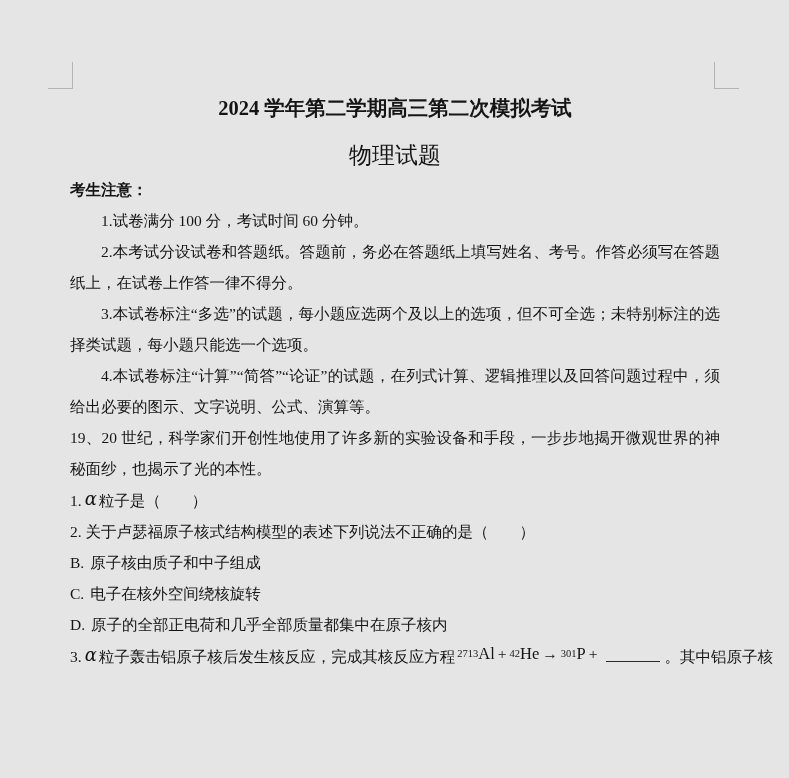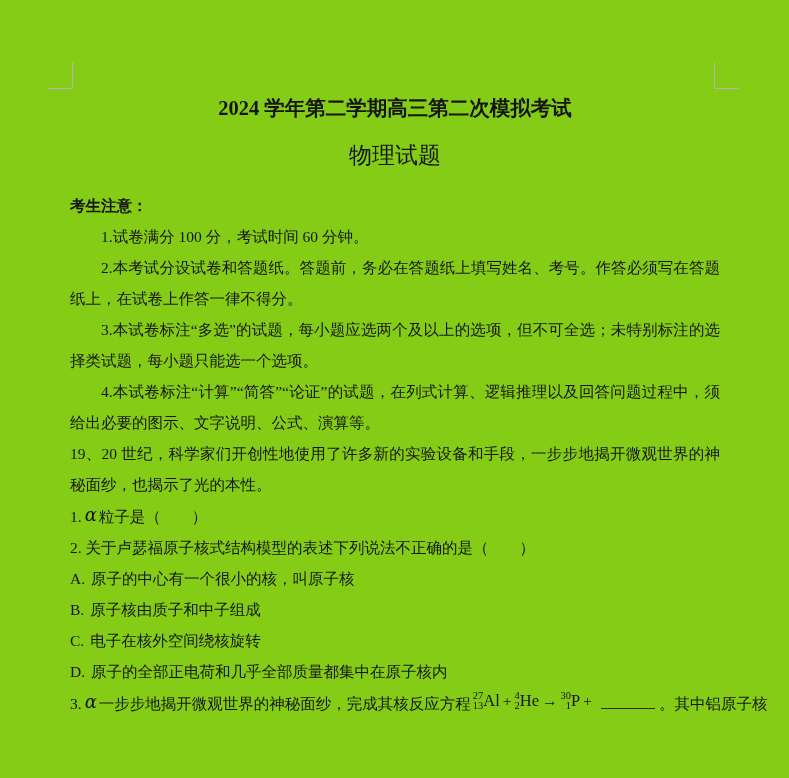--- a/index.html
+++ b/index.html
@@ -1,20 +1,20 @@
 <!DOCTYPE html>
 <html><head>
 <meta charset="utf-8">
 <style>
   html, body { margin: 0; padding: 0; background: #ffffff; }
   .page {
     position: relative;
     width: 789px;
     height: 778px;
-    background: #84cc16;
+    background: #e5e5e5;
     overflow: hidden;
     font-family: "Liberation Serif", "DejaVu Serif", serif;
     color: #151515;
   }
   
   .mark-tl {
     position: absolute; left: 48px; top: 62px; width: 24px; height: 26px;
     border-right: 1px solid #b4b4b4; border-bottom: 1px solid #b4b4b4;
   }
   .mark-tr {
@@ -27,42 +27,42 @@
   }
   .title {
     margin: 8px 0 0 0; text-align: center;
     font-size: 20.5px; font-weight: bold; line-height: 28px;
   }
   .subject {
     margin: 20px 0 0 0; text-align: center;
     font-size: 23px; font-weight: normal; line-height: 28px;
   }
   p { margin: 0; }
-  .notice-heading { font-weight: bold; margin-top: 20px; }
+  .notice-heading { font-weight: bold; margin-top: 4px; }
   .indent { text-indent: 2em; }
   .alpha {
     font-style: italic; font-size: 18px;
     font-family: "DejaVu Serif", serif;
     position: relative; top: -1px; margin: 0 2px 0 3px;
   }
   .opt-row { display: flex; }
   .opt-cell { flex: 0 0 auto; }
   .opt-cell.c1 { width: 160px; }
   .opt-cell.c2 { width: 162px; }
   .opt-cell.c3 { width: 155px; }
   .opt-label { margin-right: 6px; }
   .q3-line { white-space: nowrap; }
   .equation {
     display: inline-flex; align-items: center;
     position: relative; top: -4px; margin: 0 2px;
     line-height: 18px; vertical-align: middle;
   }
   .nuclide { display: inline-flex; align-items: center; }
   .prescripts {
-    display: inline-flex; flex-direction: column; align-items: flex-end;
+    display: inline-flex; align-items: flex-end;
     font-size: 10.5px; line-height: 10.5px; letter-spacing: 0;
   }
   .nuc-sym { font-size: 16.5px; }
   .eq-op { font-size: 15.5px; padding: 0 3px; }
   .blank {
     display: inline-block; width: 54px; height: 15px;
     border-bottom: 1.4px solid #2a2a2a; margin: 0 4px;
     vertical-align: baseline;
   }
 </style>
@@ -82,26 +82,25 @@
     <p class="indent">2.本考试分设试卷和答题纸。答题前，务必在答题纸上填写姓名、考号。作答必须写在答题纸上，在试卷上作答一律不得分。</p>
     <p class="indent">3.本试卷标注“多选”的试题，每小题应选两个及以上的选项，但不可全选；未特别标注的选择类试题，每小题只能选一个选项。</p>
     <p class="indent">4.本试卷标注“计算”“简答”“论证”的试题，在列式计算、逻辑推理以及回答问题过程中，须给出必要的图示、文字说明、公式、演算等。</p>
 
     <p>19、20 世纪，科学家们开创性地使用了许多新的实验设备和手段，一步步地揭开微观世界的神秘面纱，也揭示了光的本性。</p>
 
     <p><span>1.</span><span class="alpha">α</span><span>粒子是（　　）</span></p>
 
 
     <p><span>2.</span> <span>关于卢瑟福原子核式结构模型的表述下列说法不正确的是（　　）</span></p>
-    <p><span class="opt-label">A.</span><span>原子的中心有一个很小的核，叫原子核</span></p>
     <p><span class="opt-label">B.</span><span>原子核由质子和中子组成</span></p>
     <p><span class="opt-label">C.</span><span>电子在核外空间绕核旋转</span></p>
     <p><span class="opt-label">D.</span><span>原子的全部正电荷和几乎全部质量都集中在原子核内</span></p>
 
-    <p class="q3-line"><span>3.</span><span class="alpha">α</span><span>一步步地揭开微观世界的神秘面纱，完成其核反应方程</span><span class="equation">
+    <p class="q3-line"><span>3.</span><span class="alpha">α</span><span>粒子轰击铝原子核后发生核反应，完成其核反应方程</span><span class="equation">
           <span class="nuclide">
             <span class="prescripts">
               <span>27</span>
               <span>13</span>
             </span>
             <span class="nuc-sym">Al</span>
           </span>
           <span class="eq-op">+</span>
           <span class="nuclide">
             <span class="prescripts">

